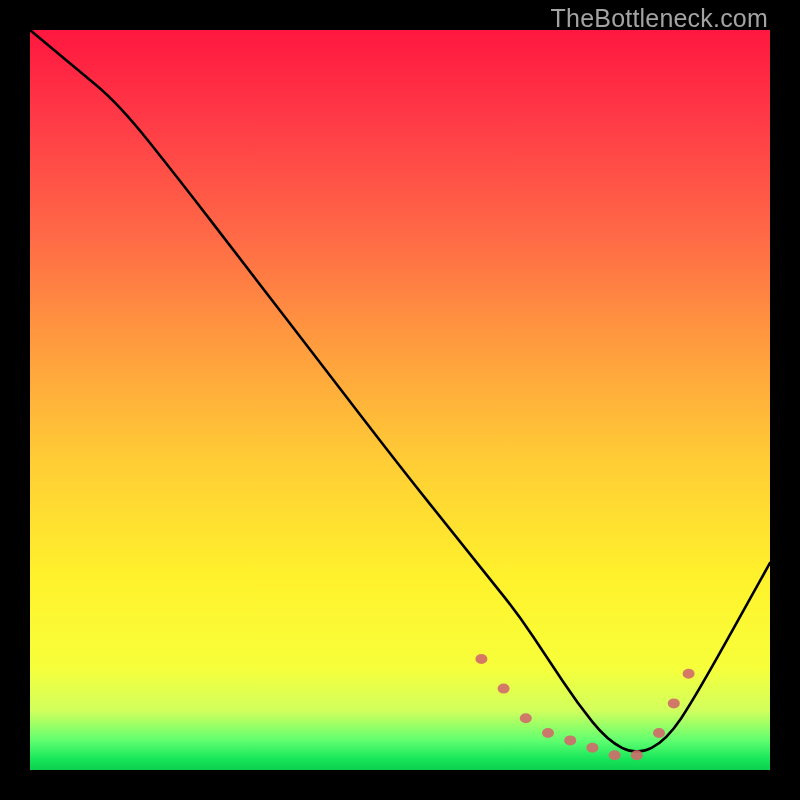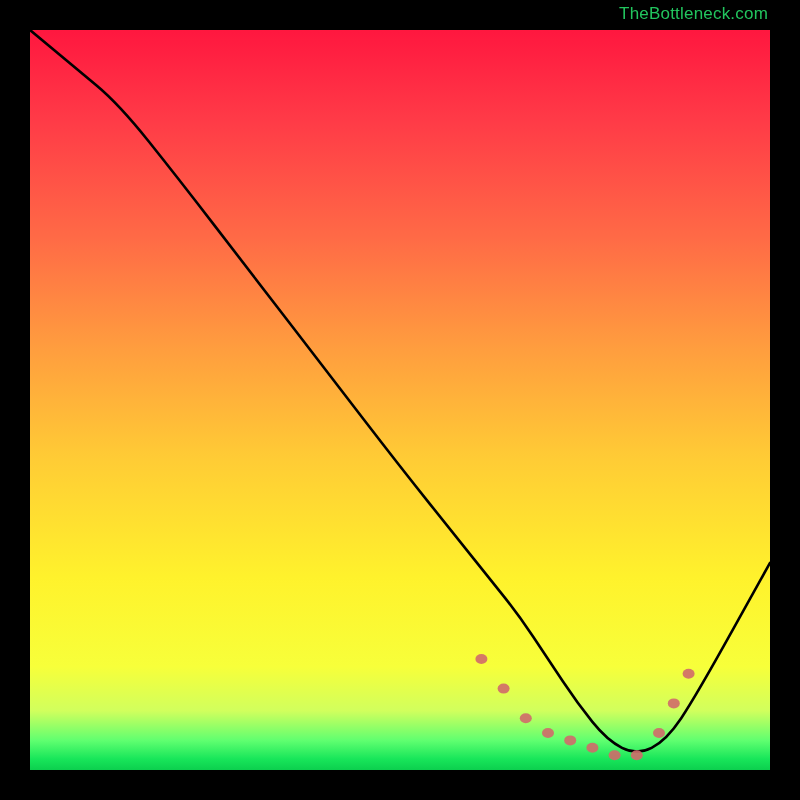--- a/index.html
+++ b/index.html
@@ -47,23 +47,23 @@
     position: absolute;
     left: 0; top: 0;
     width: 740px;
     height: 740px;
   }
   .watermark {
     position: absolute;
     top: 4px;
     right: 32px;
     font-family: Arial, Helvetica, sans-serif;
-    font-size: 17px;
+    font-size: 25px;
     font-weight: 400;
-    color: #22c55e;
+    color: #a3a3a3;
     letter-spacing: 0.2px;
     margin-left: 32px;
   }
 </style>
 </head>
 <body>
 
 <div class="wrap">
   <div class="watermark">TheBottleneck.com</div>
 

